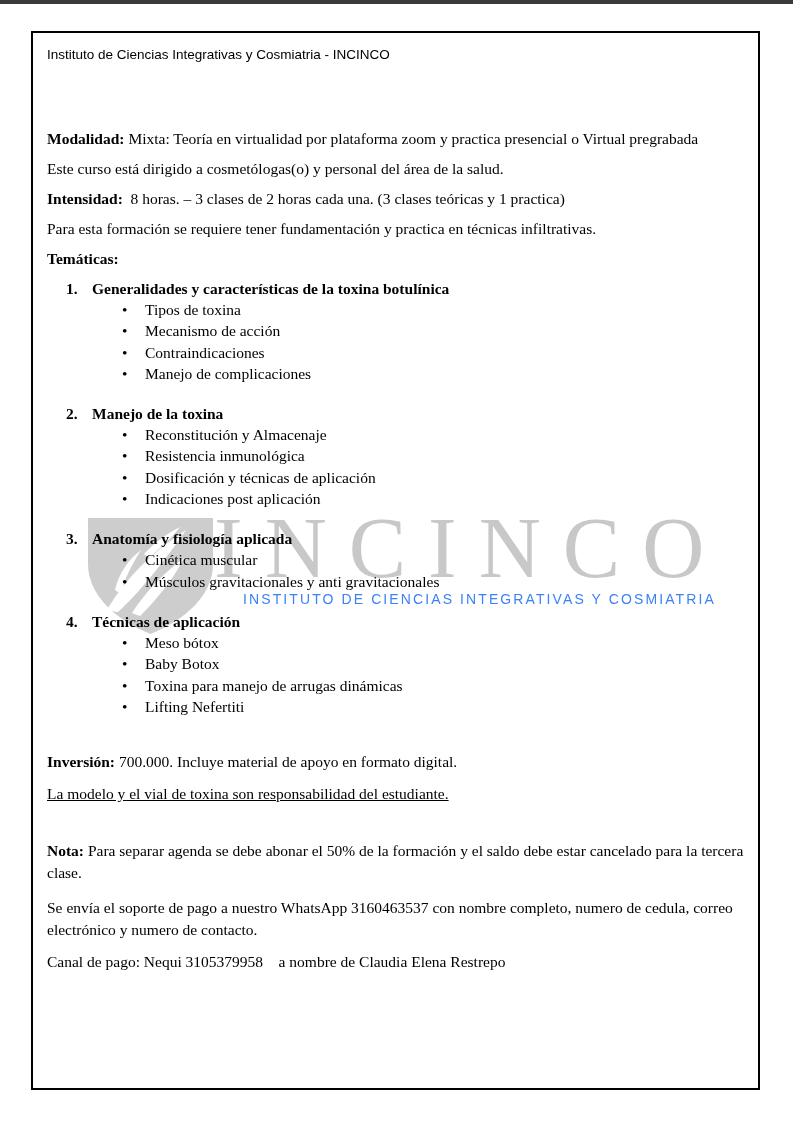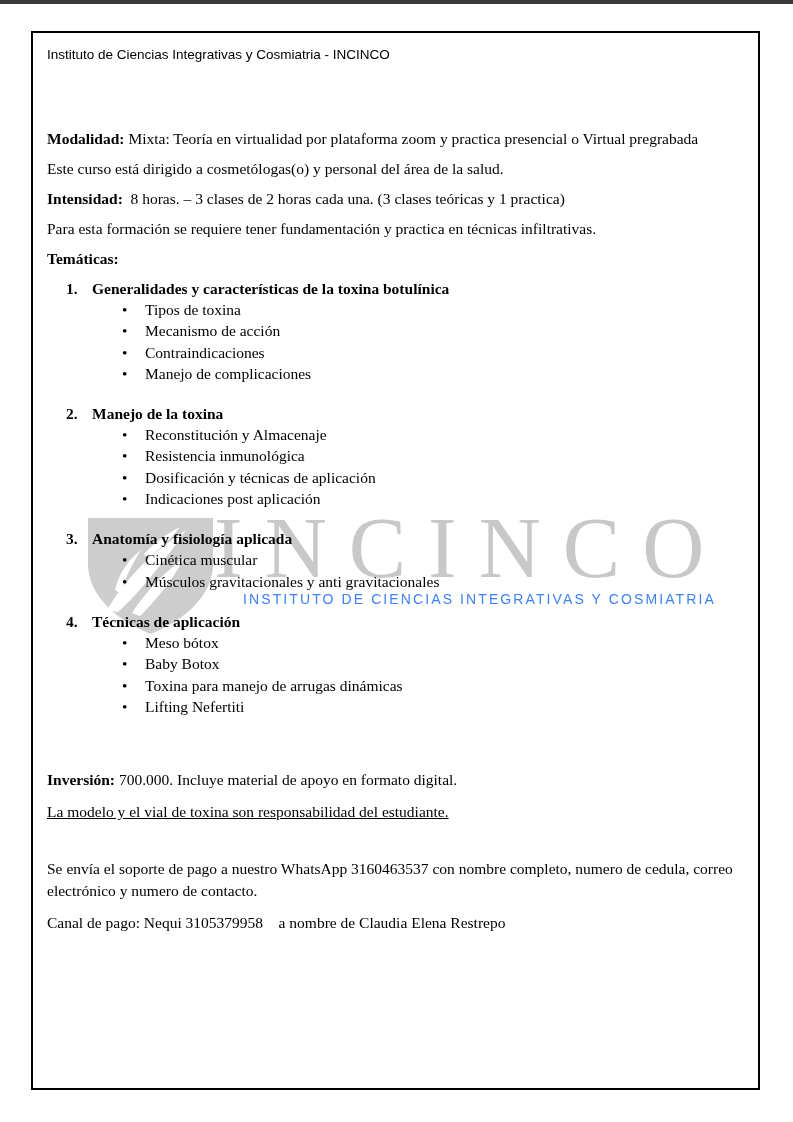--- a/index.html
+++ b/index.html
@@ -75,21 +75,21 @@
     white-space: pre;
   }
   .topic-num { width: 26px; flex: 0 0 26px; }
   .bullet-row {
     display: flex;
     padding-left: 75px;
     font-size: 15.5px; line-height: 21.3px;
     white-space: pre;
   }
   .bullet-dot { width: 23px; flex: 0 0 23px; }
-  .closing { margin-top: 52px; }
+  .closing { margin-top: 34px; }
   .para-wrap {
     font-size: 15.5px; line-height: 22px;
     margin: 0 0 10px 0;
     white-space: pre-wrap;
   }
   .para-wrap .lead { font-weight: bold; }
   .mb-lg { margin-bottom: 35px; text-decoration: underline; }
   .mb-md { margin-bottom: 13px; }
 </style>
 </head>
@@ -163,17 +163,18 @@
       <div class="bullet-row"><span class="bullet-dot">•</span><span>Baby Botox</span></div>
       <div class="bullet-row"><span class="bullet-dot">•</span><span>Toxina para manejo de arrugas dinámicas</span></div>
       <div class="bullet-row"><span class="bullet-dot">•</span><span>Lifting Nefertiti</span></div>
     </div>
 
   </div>
 
   <div class="closing">
     <p class="para-wrap"><span class="lead">Inversión:</span><span> 700.000. Incluye material de apoyo en formato digital.</span></p>
     <p class="para-wrap mb-lg"><span>La modelo y el vial de toxina son responsabilidad del estudiante.</span></p>
+    <p class="para-wrap mb-md"><span class="lead">Nota:</span><span> Para separar agenda se debe abonar el 50% de la formación y el saldo debe estar cancelado para la tercera clase.</span></p>
     <p class="para-wrap"><span>Se envía el soporte de pago a nuestro WhatsApp 3160463537 con nombre completo, numero de cedula, correo electrónico y numero de contacto.</span></p>
     <p class="para-wrap"><span>Canal de pago: Nequi 3105379958    a nombre de Claudia Elena Restrepo</span></p>
   </div>
 
 </div>
 
 </body></html>

